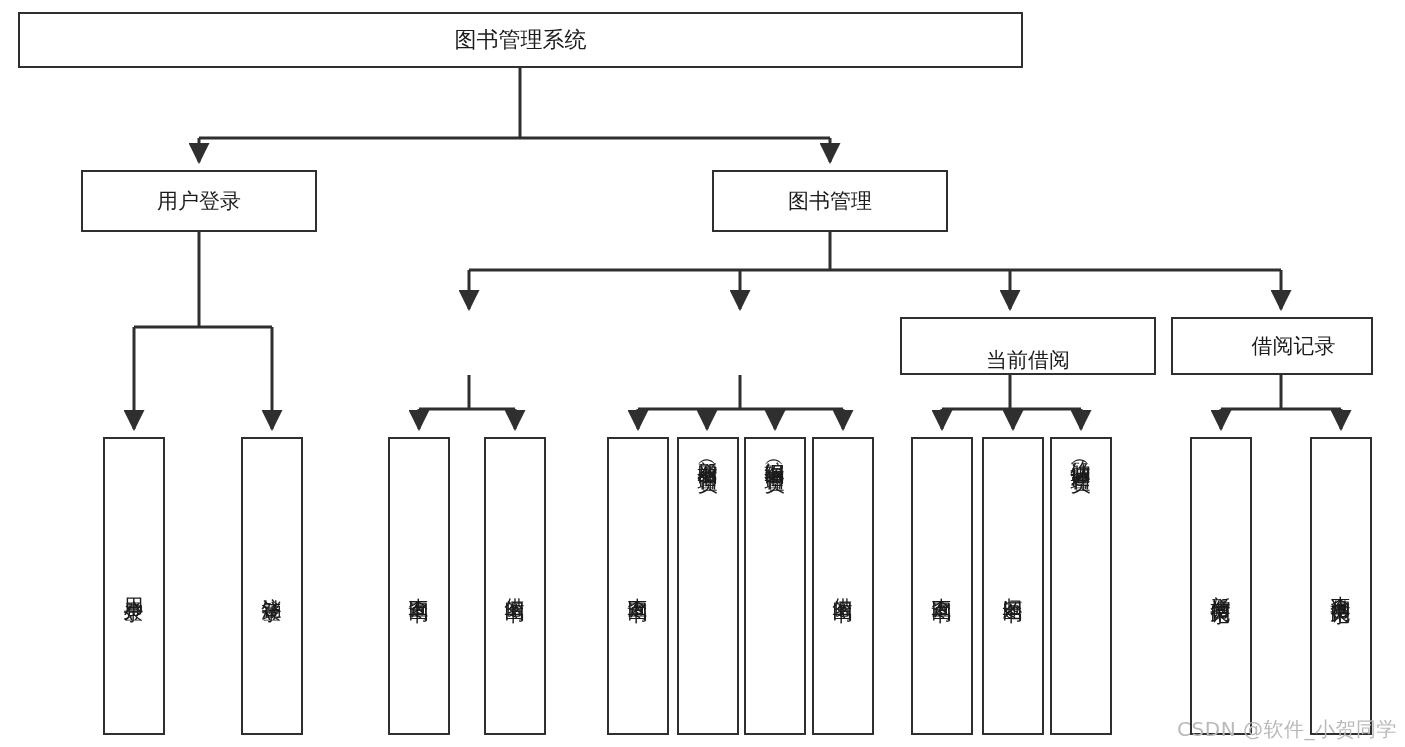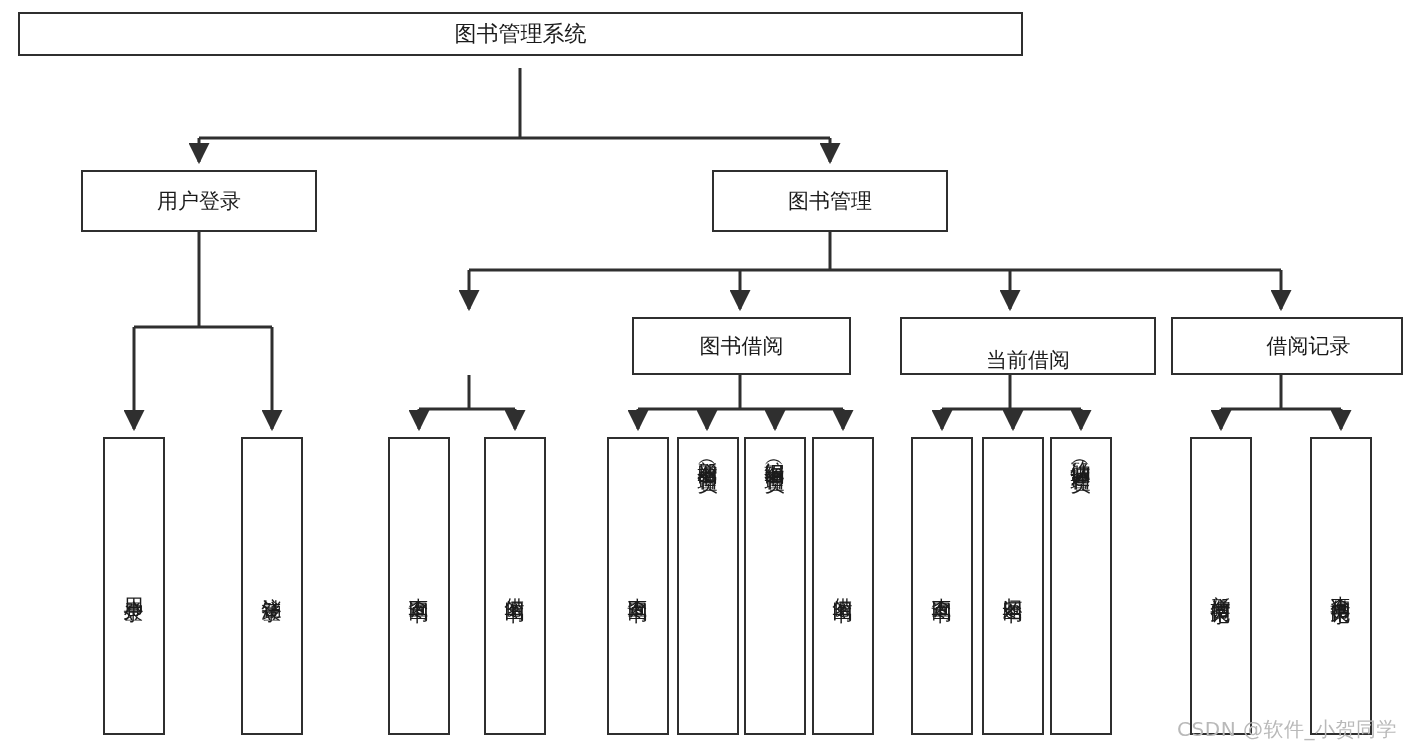--- a/index.html
+++ b/index.html
@@ -124,38 +124,35 @@
       <path d="M 1013 409 L 1013 429" marker-end="url(#arrow)"></path>
       <path d="M 1081 409 L 1081 429" marker-end="url(#arrow)"></path>
 
       <path d="M 1281 375 L 1281 409"></path>
       <path d="M 1221 409 L 1341 409"></path>
       <path d="M 1221 409 L 1221 429" marker-end="url(#arrow)"></path>
       <path d="M 1341 409 L 1341 429" marker-end="url(#arrow)"></path>
     </g>
   </svg>
 
-  <div class="node root horizontal" style="left:18px; top:12px; width:1005px; height:44px;">
+  <div class="node root horizontal" style="left:18px; top:12px; width:1005px; height:56px;">
     <span class="node-label">图书管理系统</span>
   </div>
 
   <div class="node horizontal" style="left:81px; top:170px; width:236px; height:62px;">
     <span class="node-label">用户登录</span>
   </div>
   <div class="node horizontal" style="left:712px; top:170px; width:236px; height:62px;">
     <span class="node-label">图书管理</span>
   </div>
 
-  <div class="node horizontal" style="left:632px; top:317px; width:219px; height:58px;">
-    <span class="node-label">图书借阅</span>
-  </div>
   <div class="node horizontal" style="left:900px; top:317px; width:256px; height:58px;align-items:flex-end;">
     <span class="node-label">当前借阅</span>
   </div>
-  <div class="node horizontal" style="left:1171px; top:317px; width:232px; height:58px;padding-left:43px;">
+  <div class="node horizontal" style="left:1171px; top:317px; width:202px; height:58px;padding-left:43px;">
     <span class="node-label">借阅记录</span>
   </div>
 
   <div class="node vertical centered" style="left:103px; top:437px; width:62px; height:298px;">
     <span class="node-label">用户登录</span>
   </div>
   <div class="node vertical centered" style="left:241px; top:437px; width:62px; height:298px;">
     <span class="node-label">注销登录</span>
   </div>
 

